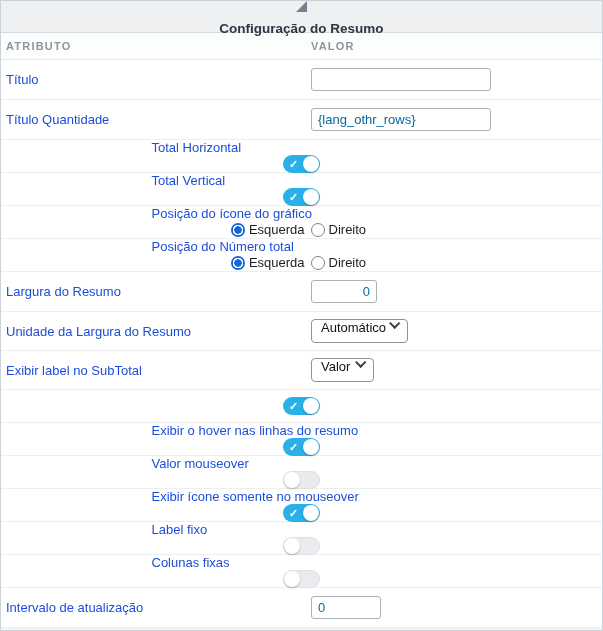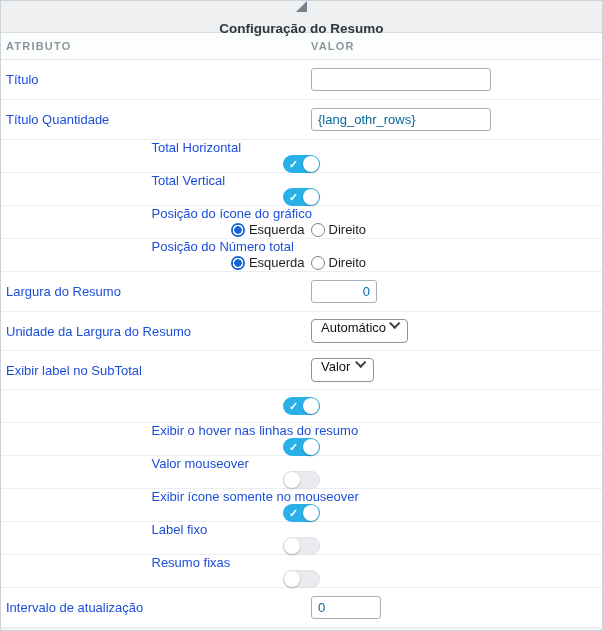--- a/index.html
+++ b/index.html
@@ -204,21 +204,21 @@
       </div>
       <div class="row h-short">
         <div class="col-attr row-label">Label fixo</div>
         <div class="col-val cell-val">
           <div class="toggle off">
             <span class="knob"></span>
           </div>
         </div>
       </div>
       <div class="row h-short">
-        <div class="col-attr row-label">Resumo fixas</div>
+        <div class="col-attr row-label">Colunas fixas</div>
         <div class="col-val cell-val">
           <div class="toggle off">
             <span class="knob"></span>
           </div>
         </div>
       </div>
       <div class="row h-text">
         <div class="col-attr row-label">Intervalo de atualização</div>
         <div class="col-val cell-val">
           <input type="text" class="txt" value="0" style="width: 70px;">

